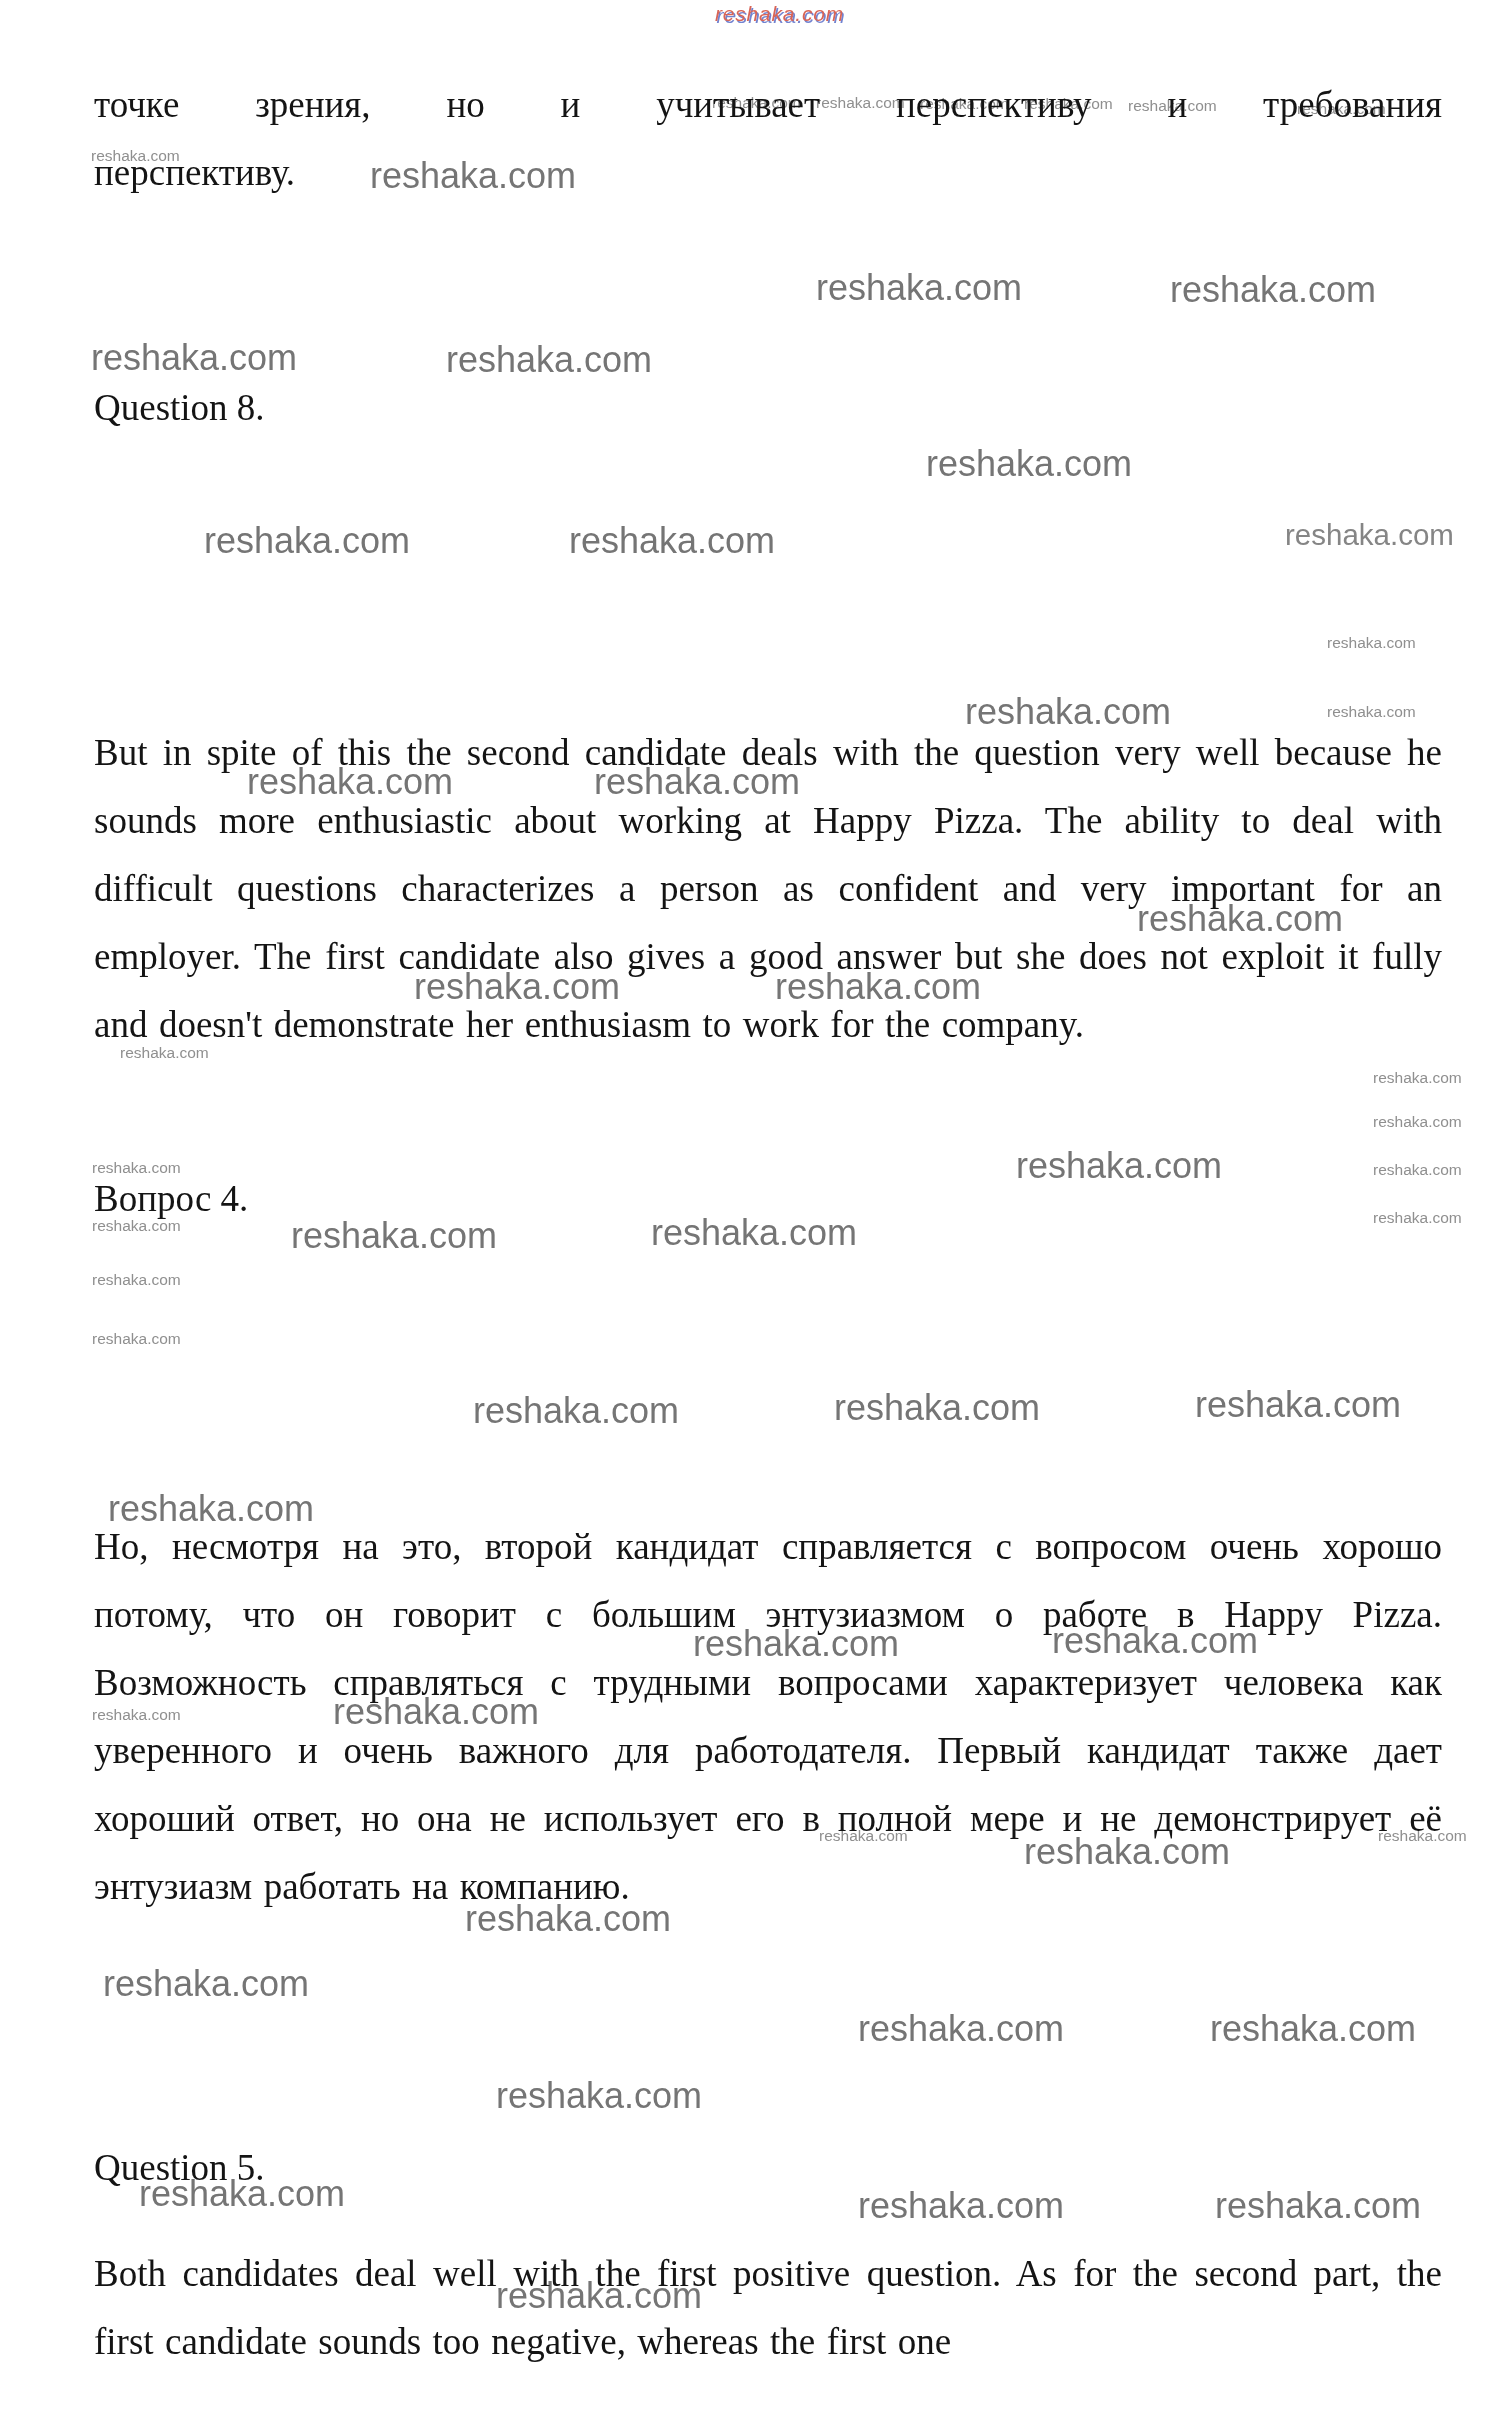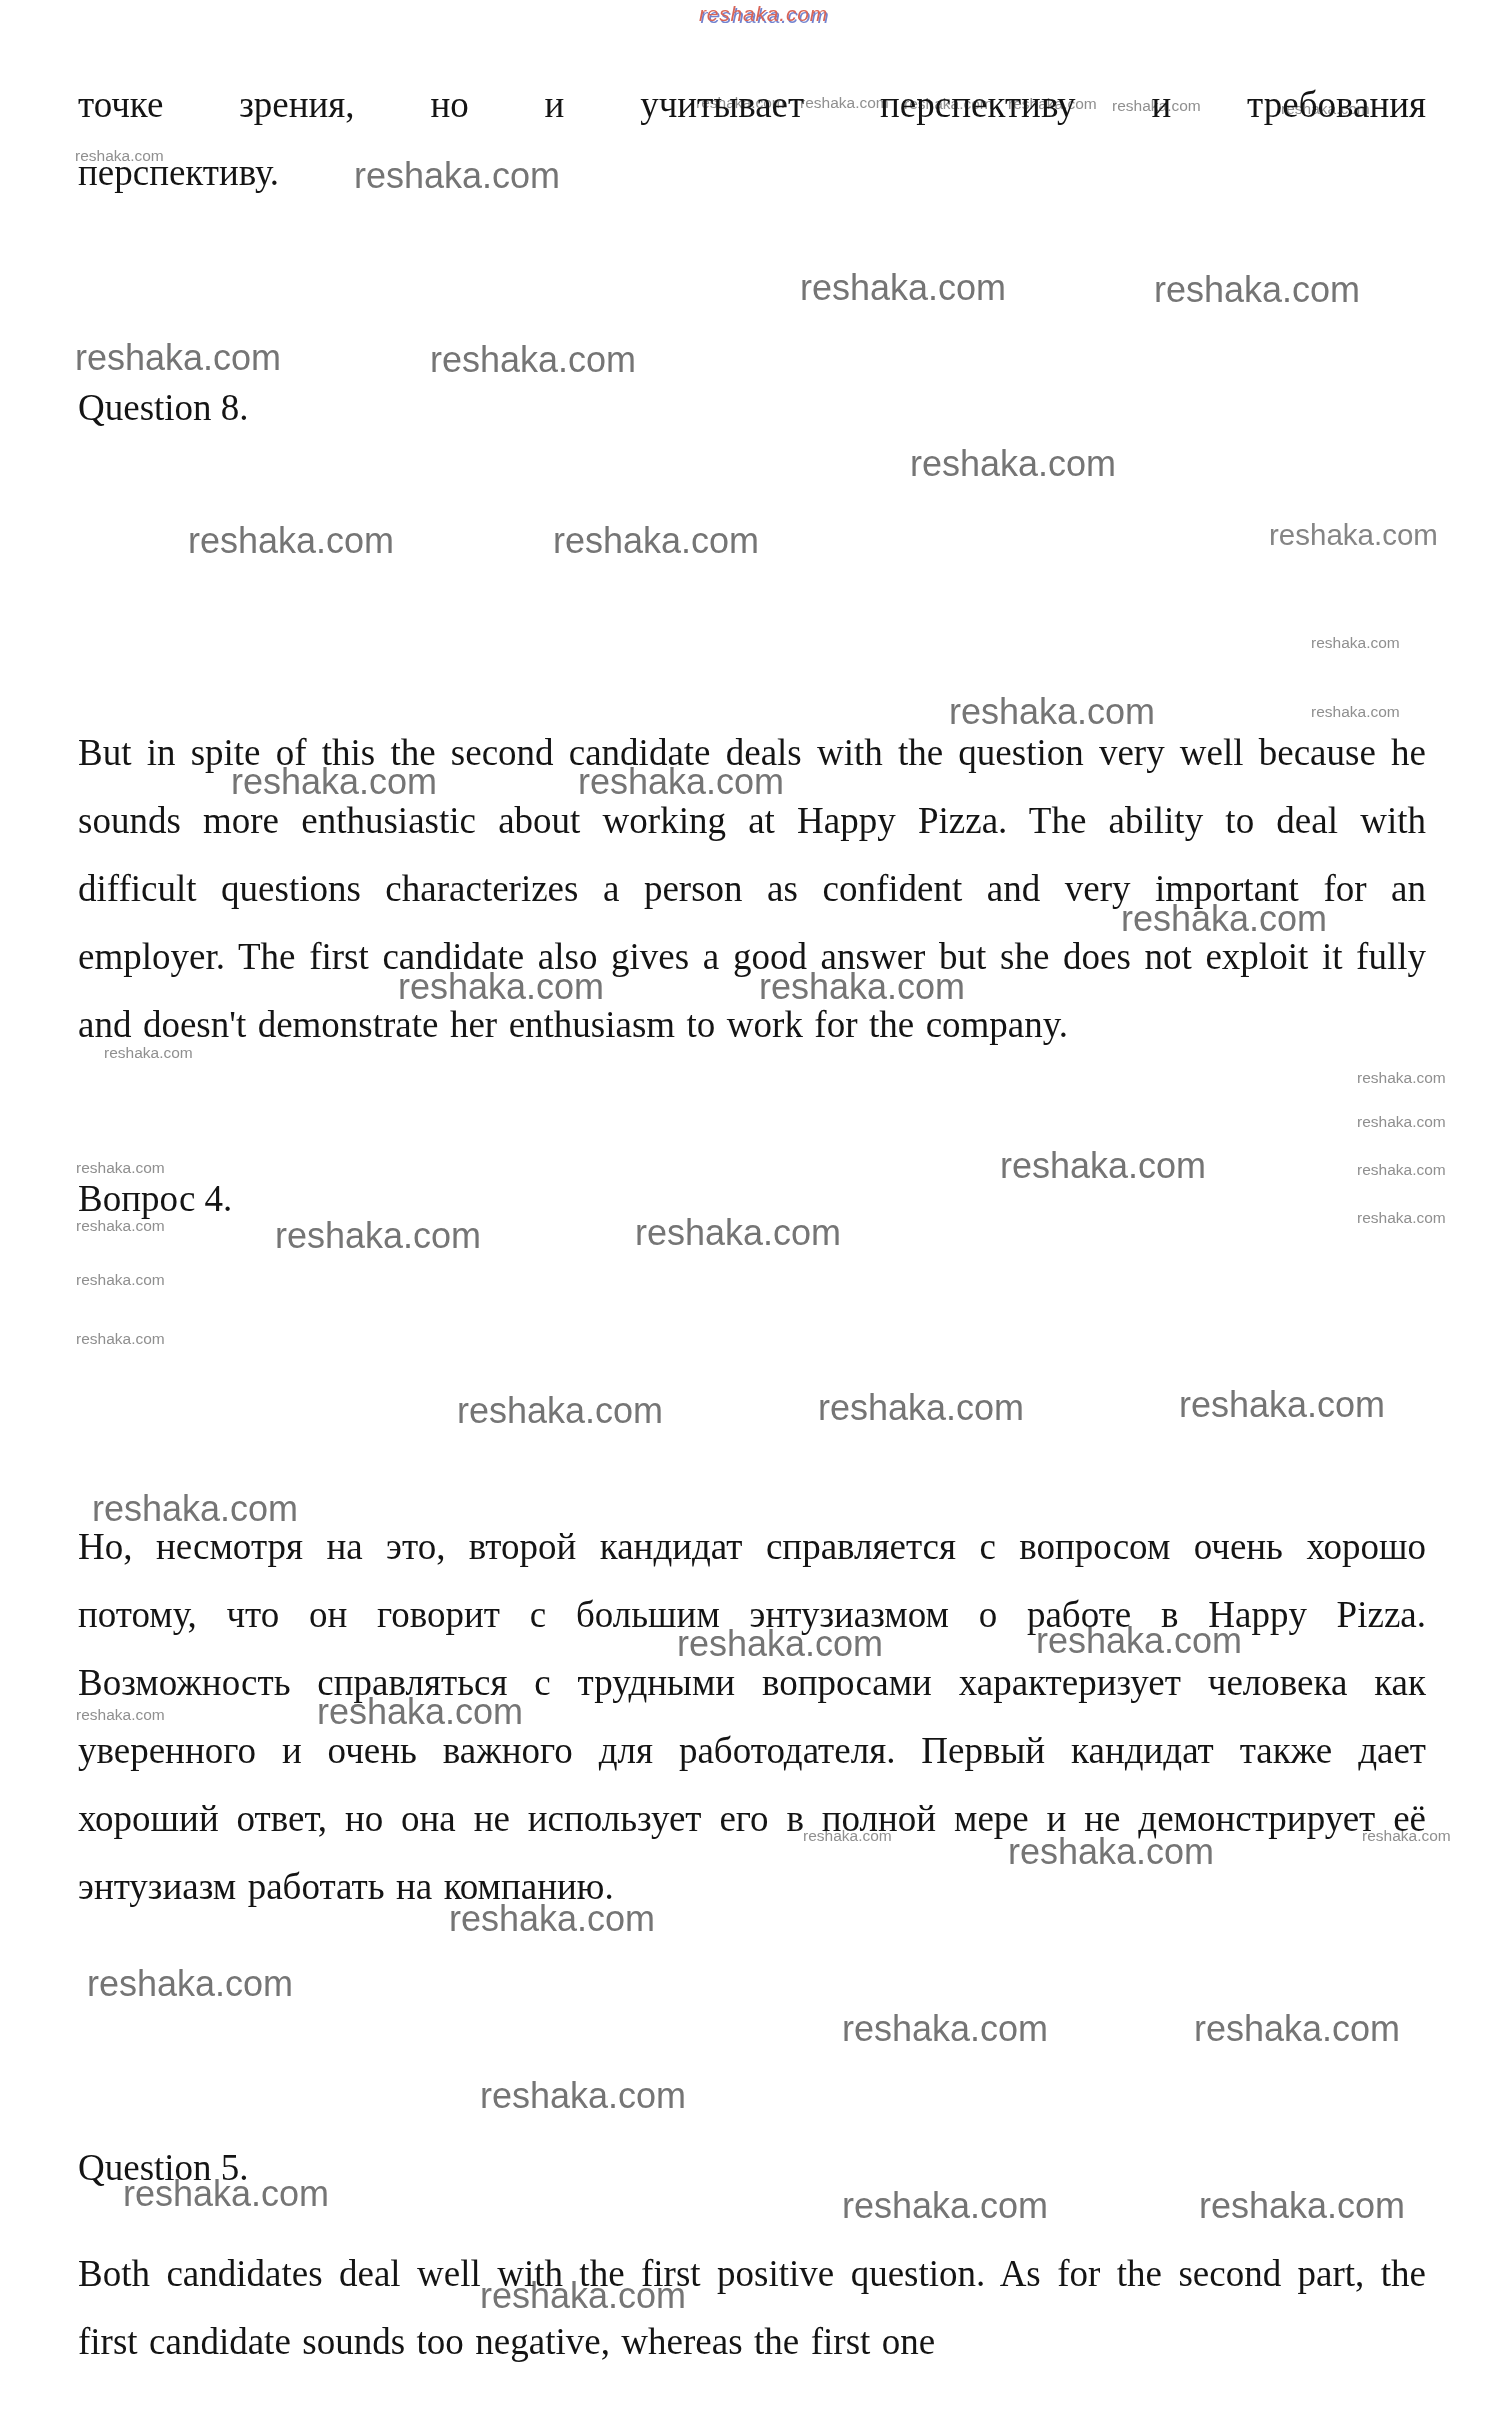--- a/index.html
+++ b/index.html
@@ -4,21 +4,21 @@
 <style>
   * { margin: 0; padding: 0; box-sizing: border-box; }
   html, body { width: 1505px; height: 2413px; }
   body {
     position: relative;
     background: #ffffff;
     font-family: "Liberation Serif", serif;
     color: #141414;
     overflow: hidden;
   }
-  .text-layer, .wm-layer { position: absolute; inset: 0; }
+  .text-layer, .wm-layer { position: absolute; inset: 0; margin-left: 16px; }
   .wm-layer { pointer-events: none; }
 
   .block {
     position: absolute;
     left: 78px;
     width: 1348px;
     font-size: 37px;
     line-height: 68px;
     color: #141414;
   }

